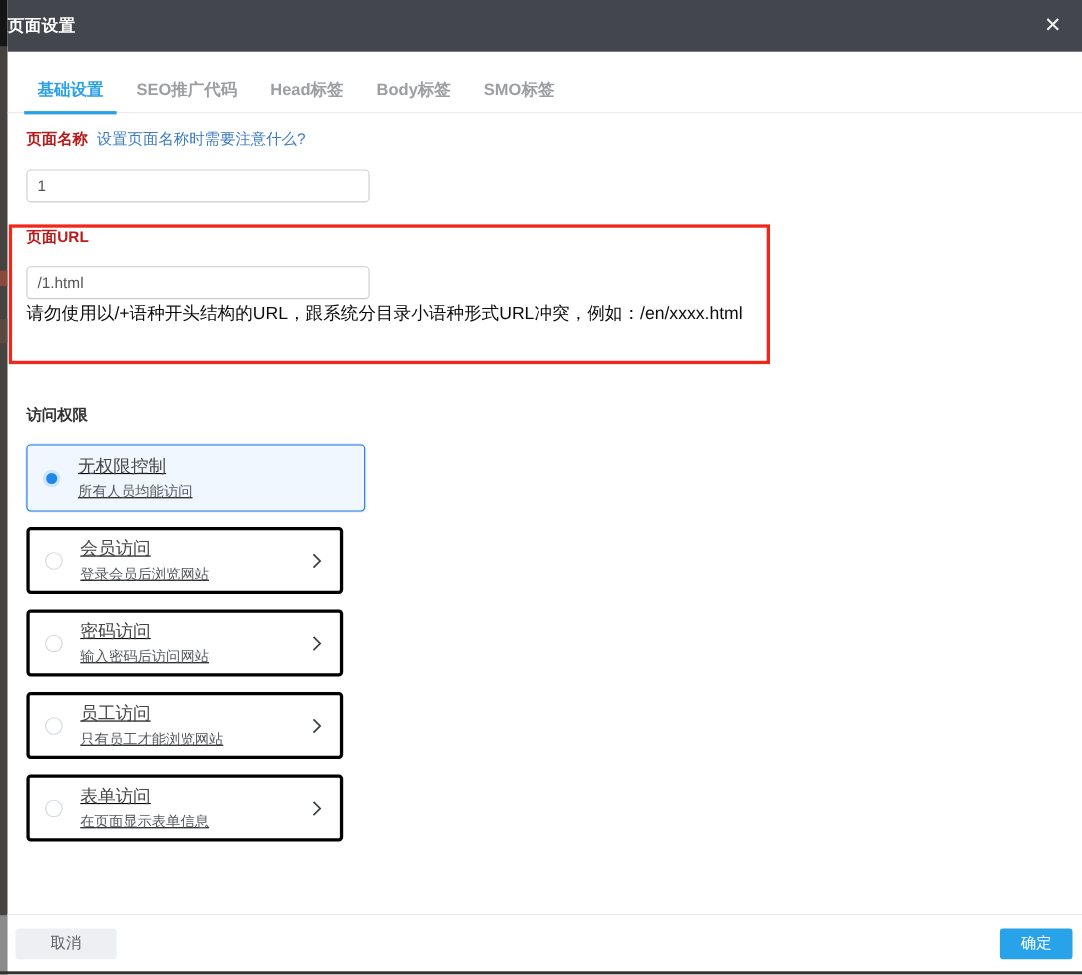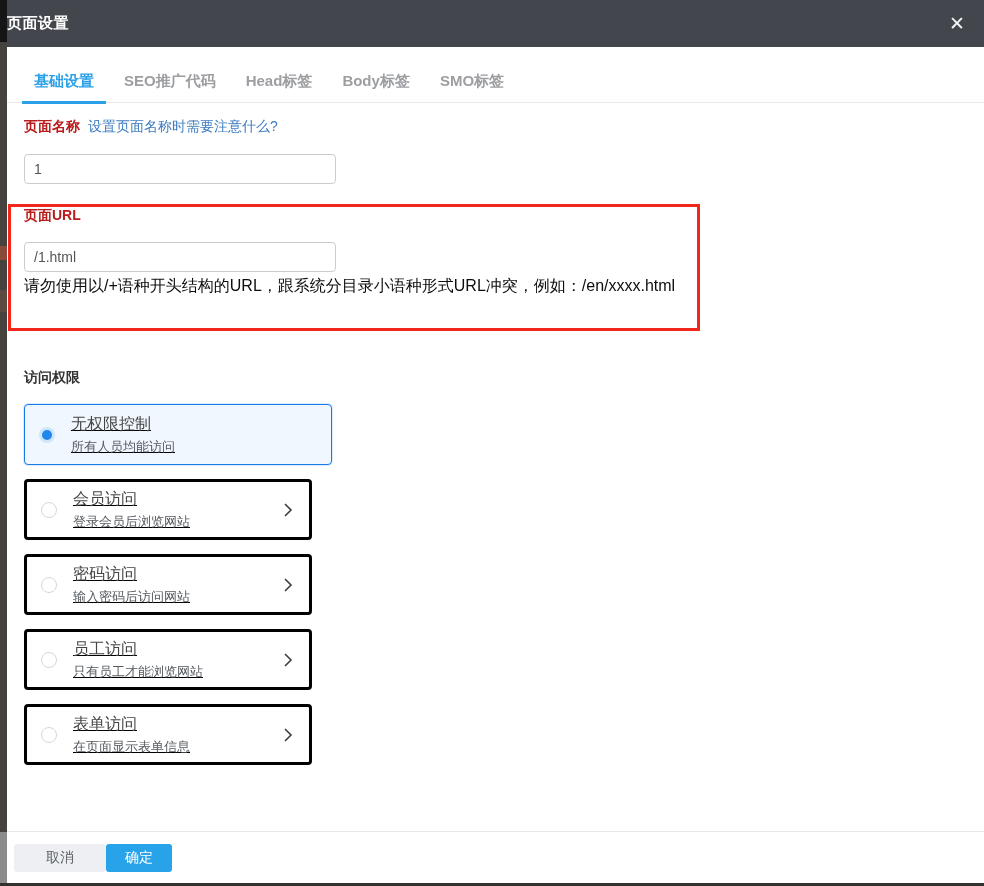--- a/index.html
+++ b/index.html
@@ -110,21 +110,21 @@
   .chevron {
     position: absolute; right: 14px; top: 50%; transform: translateY(-50%);
     width: 14px; height: 14px; display: flex; align-items: center; justify-content: center;
   }
   .chevron svg { display: block; }
 
   
   .dlg-footer {
     position: absolute; left: 0; bottom: 0; width: 100%; height: 52px;
     border-top: 1px solid #e8e8e8; background: #ffffff;
-    display: flex; align-items: center; justify-content: flex-start;
+    display: flex; align-items: center; justify-content: space-between;
     padding: 0 9px 0 7px;
   }
   .btn {
     height: 28px; border: none; border-radius: 3px; font-size: 14px; cursor: pointer;
     font-family: "Liberation Sans", "DejaVu Sans", sans-serif;
   }
   .btn-cancel { width: 92px; background: #edeff2; color: #5b6166; }
   .btn-confirm { width: 66px; background: #28a3e9; color: #ffffff; }
 </style>
 </head>

